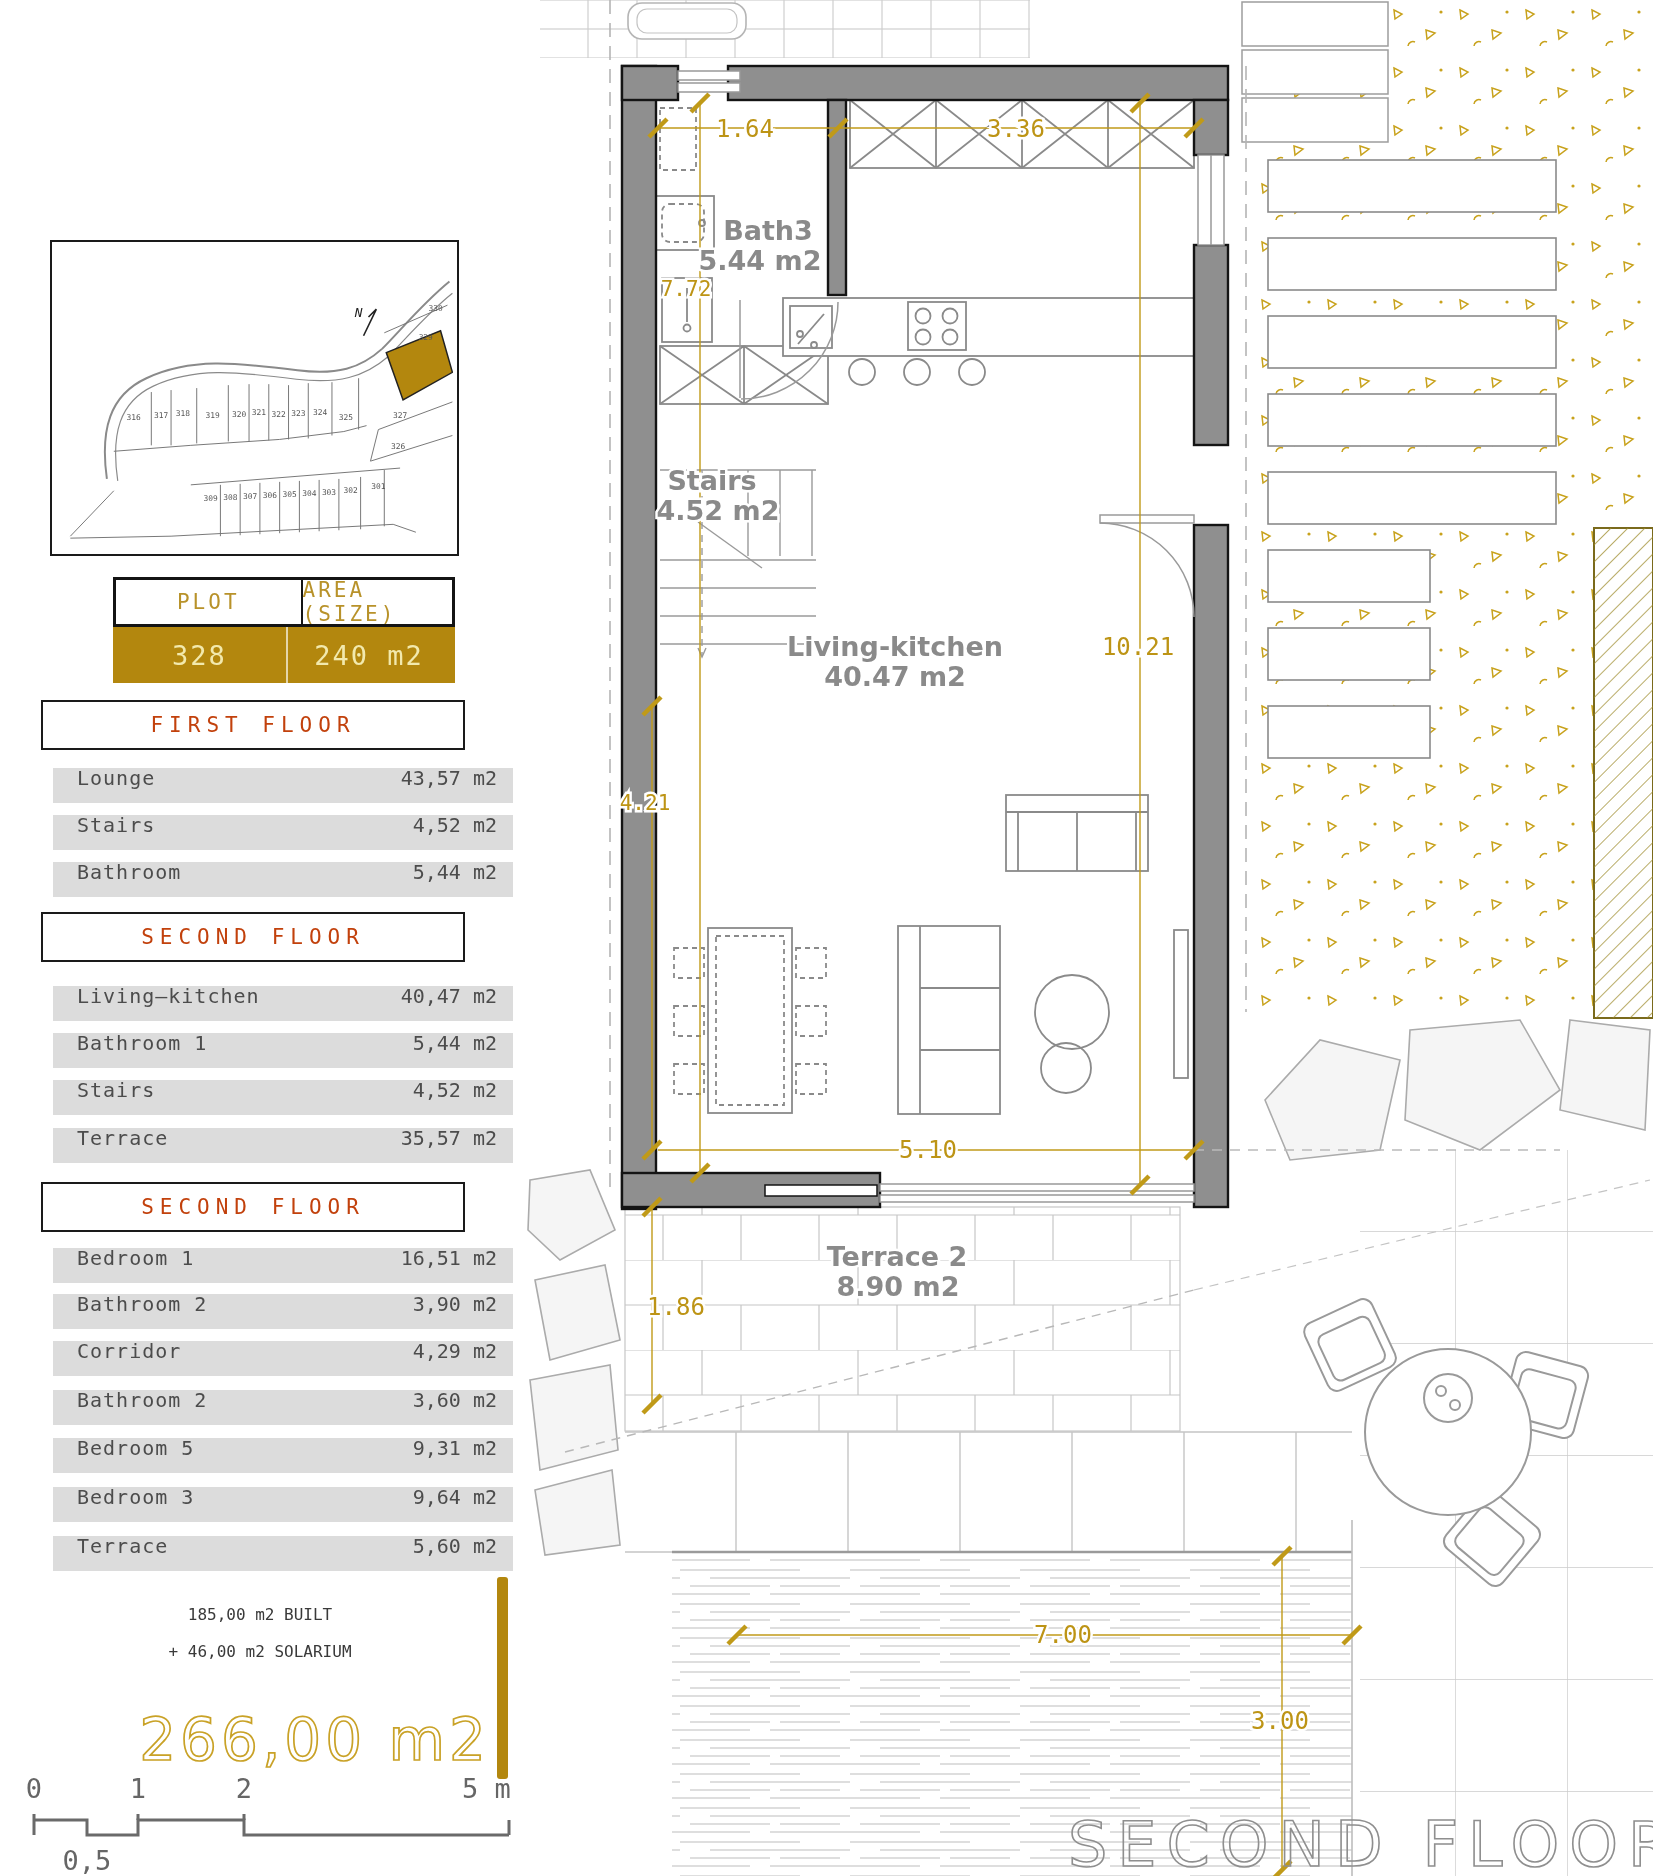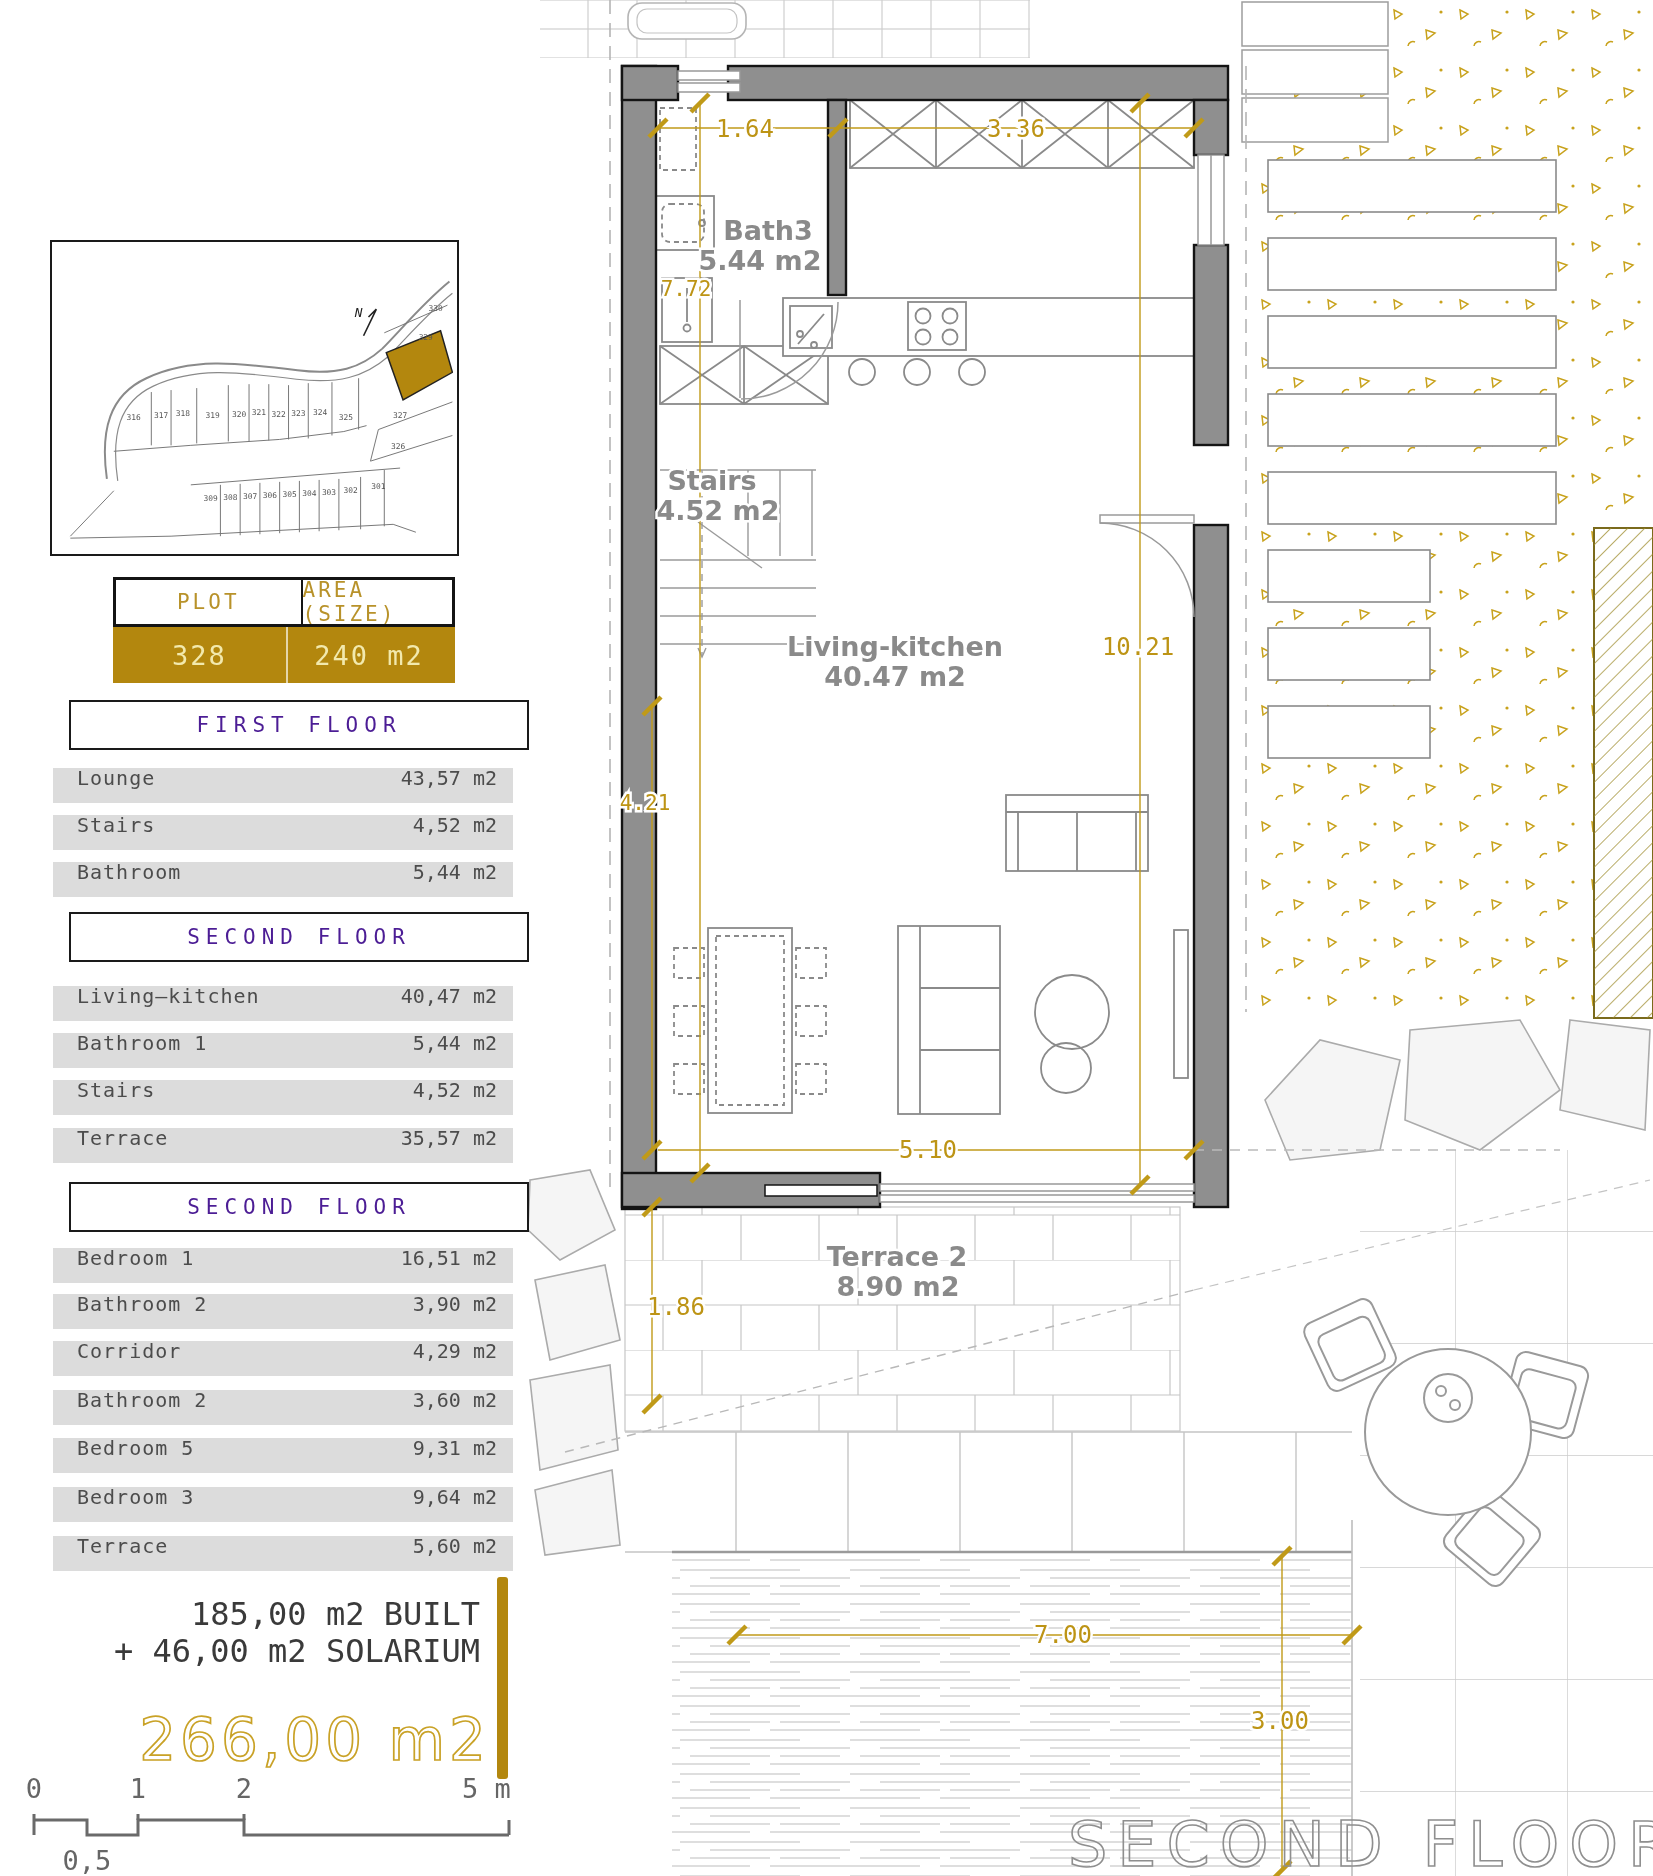--- a/index.html
+++ b/index.html
@@ -11,28 +11,28 @@
   #plot-table{left:113px;top:577px;width:342px}
   #plot-table .hd{display:flex;height:50px;border:3px solid #141414;box-sizing:border-box;background:#fff}
   #plot-table .hd .c1{width:202px;border-right:2px solid #141414}
   #plot-table .hd .c2{width:162px}
   #plot-table .vr{display:flex;height:56px;background:#b3870e}
   #plot-table .vr .c1{width:175px;border-right:2px solid rgba(255,255,255,.65)}
   #plot-table .vr .c2{width:162px}
   #plot-table .cell{display:flex;align-items:center;justify-content:center;box-sizing:border-box}
   #plot-table .hd .cell{color:#b8922a;font-size:21px;letter-spacing:3px}
   #plot-table .vr .cell{color:#f2e9ad;font-size:27px;letter-spacing:2px}
-  .floor-head{left:69px;width:460px;height:50px;border:2px solid #1a1a1a;box-sizing:border-box;
-      display:flex;align-items:center;justify-content:center;color:#4c1d95;font-size:21px;
+  .floor-head{left:41px;width:424px;height:50px;border:2px solid #1a1a1a;box-sizing:border-box;
+      display:flex;align-items:center;justify-content:center;color:#c2410c;font-size:21px;
       letter-spacing:6px;background:#fff}
   .trow{left:53px;width:460px;height:35px;background:#dcdcdc;color:#4c4c4c;font-size:20px;
       display:flex;align-items:center;justify-content:space-between;
       padding:0 16px 16px 24px;box-sizing:border-box}
   .trow .rl{letter-spacing:1px}
-  #totals{left:40px;top:1596px;width:440px;text-align:right;color:#3a3a3a;font-size:32px;line-height:37px}
+  #totals{left:40px;top:1596px;width:440px;text-align:center;color:#3a3a3a;font-size:16px;line-height:37px}
   #gold-bar{left:497px;top:1577px;width:11px;height:202px;background:#b3870e;border-radius:3px}
   svg text{font-family:"DejaVu Sans Mono","Liberation Mono",monospace}
   .dim{fill:#bd9415;stroke:#fff;stroke-width:5px;paint-order:stroke;font-size:24px}
   .roomlbl{fill:#8a8a8a;stroke:#fff;stroke-width:5px;paint-order:stroke;
       font-family:"DejaVu Sans","Liberation Sans",sans-serif;font-weight:600;font-size:27px}
   .pnum{fill:#555;font-size:8px}
 </style>
 </head>
 <body>
 

